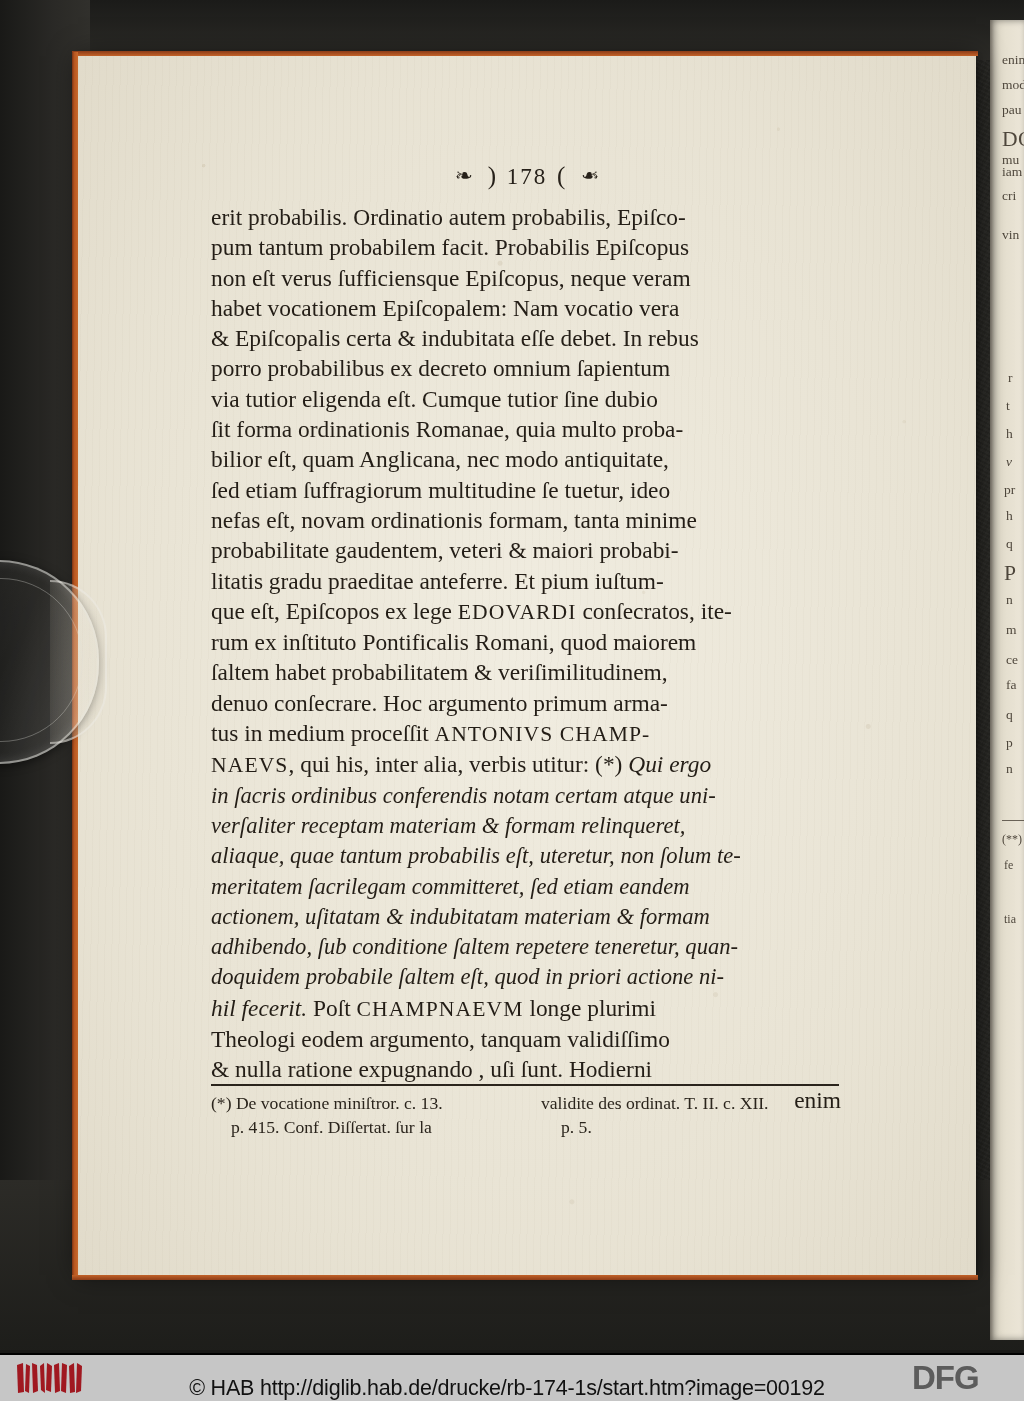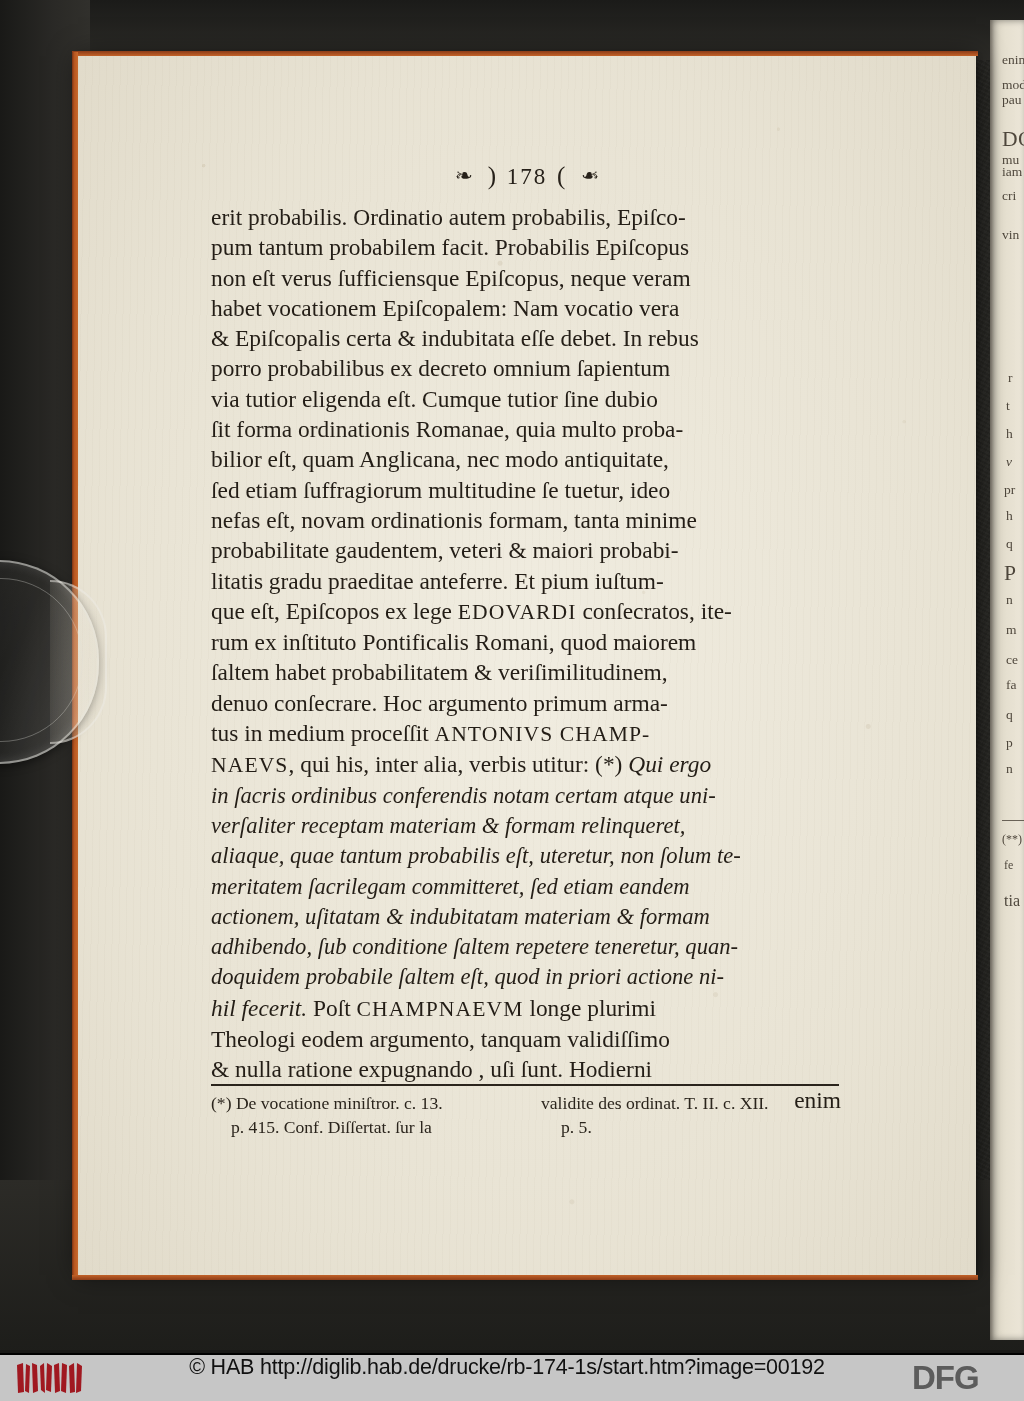--- a/index.html
+++ b/index.html
@@ -219,21 +219,21 @@
   }
 
   
   #footer-bar{
     position:absolute;
     left:0; bottom:0;
     width:1024px; height:46px;
     background:#c6c6c6;
     border-top:2px solid #000;
     display:flex;
-    align-items:flex-start;
+    align-items:flex-end;
   }
   #hab-logo{
     width:104px;
     height:46px;
     display:flex;
     align-items:center;
     justify-content:center;
     flex:0 0 104px;
   }
   #hab-logo svg{ display:block; }
@@ -270,21 +270,21 @@
 
 <div id="scan-background"></div>
 <div id="board-top-shadow"></div>
 <div id="board-left-shadow"></div>
 <div id="board-bottom-shadow"></div>
 
 <div id="facing-gutter"></div>
 <div id="facing-leaf">
   <div class="facing-frag" style="top:32px">enim</div>
   <div class="facing-frag" style="top:57px">mod</div>
-  <div class="facing-frag" style="top:72px">pau</div>
+  <div class="facing-frag" style="top:82px">pau</div>
   <div class="facing-frag sc" style="top:107px">DO</div>
   <div class="facing-frag" style="top:132px">mu</div>
   <div class="facing-frag" style="top:144px">iam</div>
   <div class="facing-frag" style="top:168px">cri</div>
   <div class="facing-frag" style="top:207px">vin</div>
 
   <div class="facing-frag" style="top:350px;left:18px">r</div>
   <div class="facing-frag" style="top:378px;left:16px">t</div>
   <div class="facing-frag" style="top:406px;left:16px">h</div>
   <div class="facing-frag it" style="top:434px;left:16px">v</div>
@@ -296,21 +296,21 @@
   <div class="facing-frag" style="top:602px;left:16px">m</div>
   <div class="facing-frag" style="top:632px;left:16px">ce</div>
   <div class="facing-frag" style="top:657px;left:16px">fa</div>
   <div class="facing-frag" style="top:687px;left:16px">q</div>
   <div class="facing-frag" style="top:715px;left:16px">p</div>
   <div class="facing-frag" style="top:741px;left:16px">n</div>
 
   <div id="facing-rule" style="top:800px"></div>
   <div class="facing-frag" style="top:812px;left:12px;font-size:12px">(**)</div>
   <div class="facing-frag" style="top:838px;left:14px;font-size:12px">fe</div>
-  <div class="facing-frag" style="top:872px;left:14px;font-size:16px">tia</div>
+  <div class="facing-frag" style="top:892px;left:14px;font-size:12px">tia</div>
 </div>
 
 <div id="page-sheet">
   <div id="edge-stain-top"></div>
   <div id="edge-stain-left"></div>
   <div id="edge-stain-bottom"></div>
 
   <div id="page-content">
 
     <div id="folio-header">

